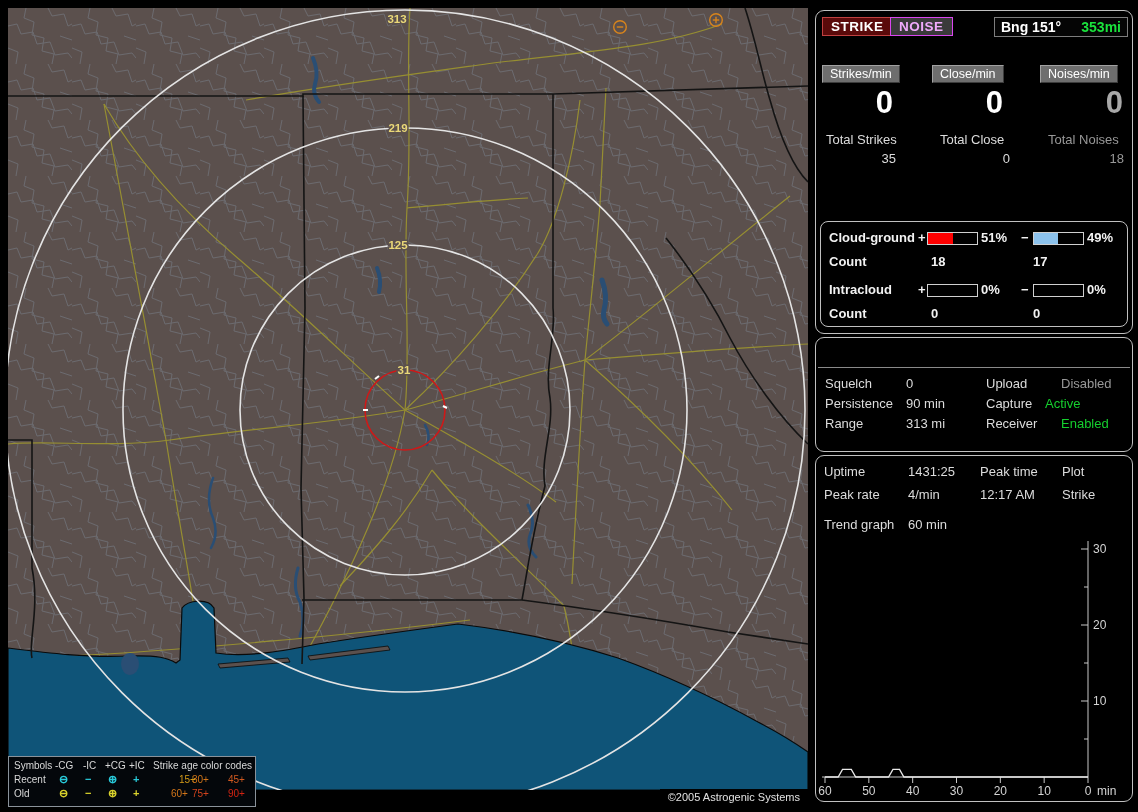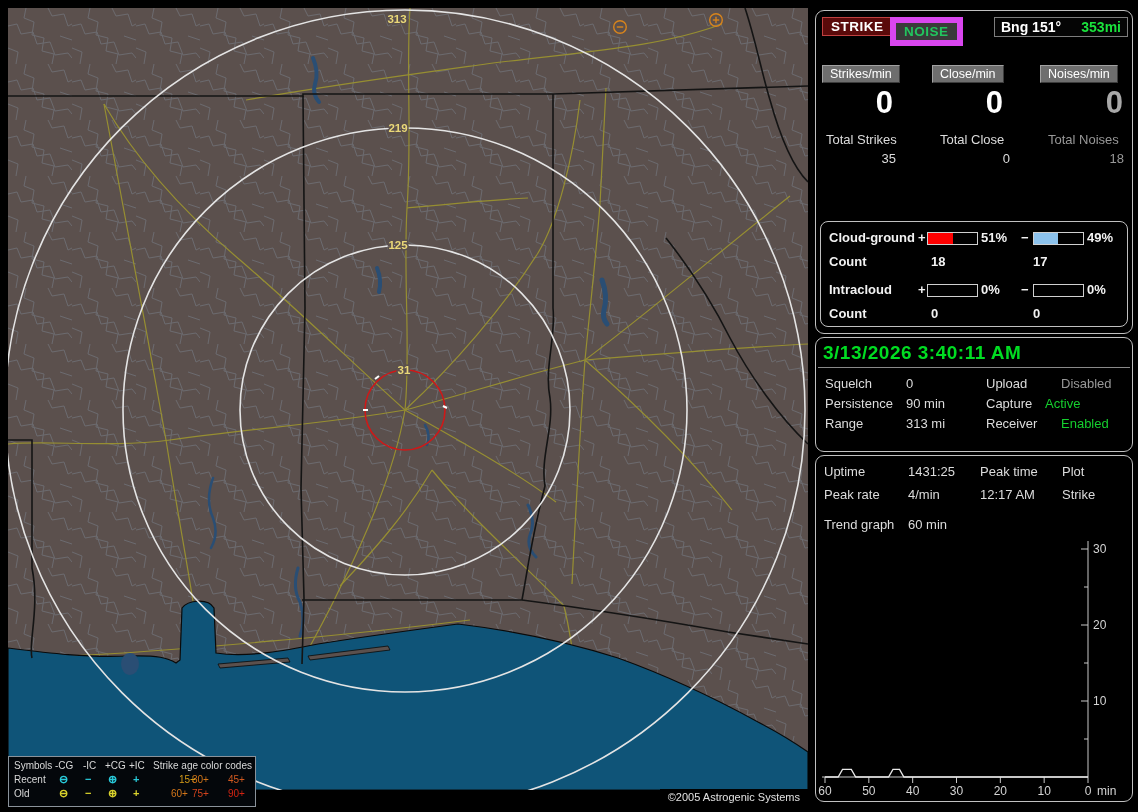--- a/index.html
+++ b/index.html
@@ -22,21 +22,21 @@
   
   .panel-box{position:absolute;left:815px;width:316px;background:#000;border:1px solid #c0c0c0;
     border-radius:9px;color:#dcdcdc;font-size:13px;}
   .panel-box *{position:absolute;white-space:nowrap;}
   #box-a{top:10px;height:322px;}
   #box-b{top:337px;height:113px;}
   #box-c{top:455px;height:345px;}
 
   .btn{display:inline-block;font-weight:bold;font-size:13.5px;padding:1px 8px;letter-spacing:.5px;}
   #btn-strike{left:6px;top:6px;background:#5a0a0a;border:1px solid #c04040;color:#fff;}
-  #btn-noise{left:74px;top:6px;background:#3a3a3a;border:6px solid #d946ef;color:#22c55e;}
+  #btn-noise{left:74px;top:6px;background:#3a3a3a;border:1px solid #d946ef;color:#f0abfc;}
   #bng-box{left:178px;top:6px;width:120px;background:#050505;border:1px solid #7d7d7d;
     padding:1px 6px;font-weight:bold;font-size:14px;}
   #bng-box .rng{position:absolute;right:6px;top:1px;color:#1ae23c;}
   #bng-box .brg{position:static;color:#fff;}
 
   .rate-btn{top:54px;background:#6e6e6e;color:#fff;font-size:12.5px;padding:1px 7px;
     border:1px solid;border-color:#a2a2a2 #3c3c3c #3c3c3c #a2a2a2;}
   .zero{top:74px;font-size:31px;font-weight:bold;color:#fff;text-align:right;width:80px;}
   .zero.dim{color:#a8a8a8;}
   .tot{top:121px;width:70px;font-size:13px;}
@@ -255,21 +255,20 @@
         </span>
       <span style="left:266px;top:60px">0%</span>
 
       <span style="left:8px;top:84px">Count</span>
       <span style="left:110px;top:84px">0</span>
       <span style="left:212px;top:84px">0</span>
     </span>
   </div>
 
   <div id="box-b" class="panel-box">
-    <span id="datetime">3/13/2026 3:40:11 AM</span>
     <span id="dt-rule"></span>
     <span style="left:9px;top:38px">Squelch</span>
     <span style="left:90px;top:38px">0</span>
     <span style="left:170px;top:38px">Upload</span>
     <span style="left:245px;top:38px" class="dimtx">Disabled</span>
     <span style="left:9px;top:58px">Persistence</span>
     <span style="left:90px;top:58px">90 min</span>
     <span style="left:170px;top:58px">Capture</span>
     <span style="left:229px;top:58px" class="green">Active</span>
     <span style="left:9px;top:78px">Range</span>

